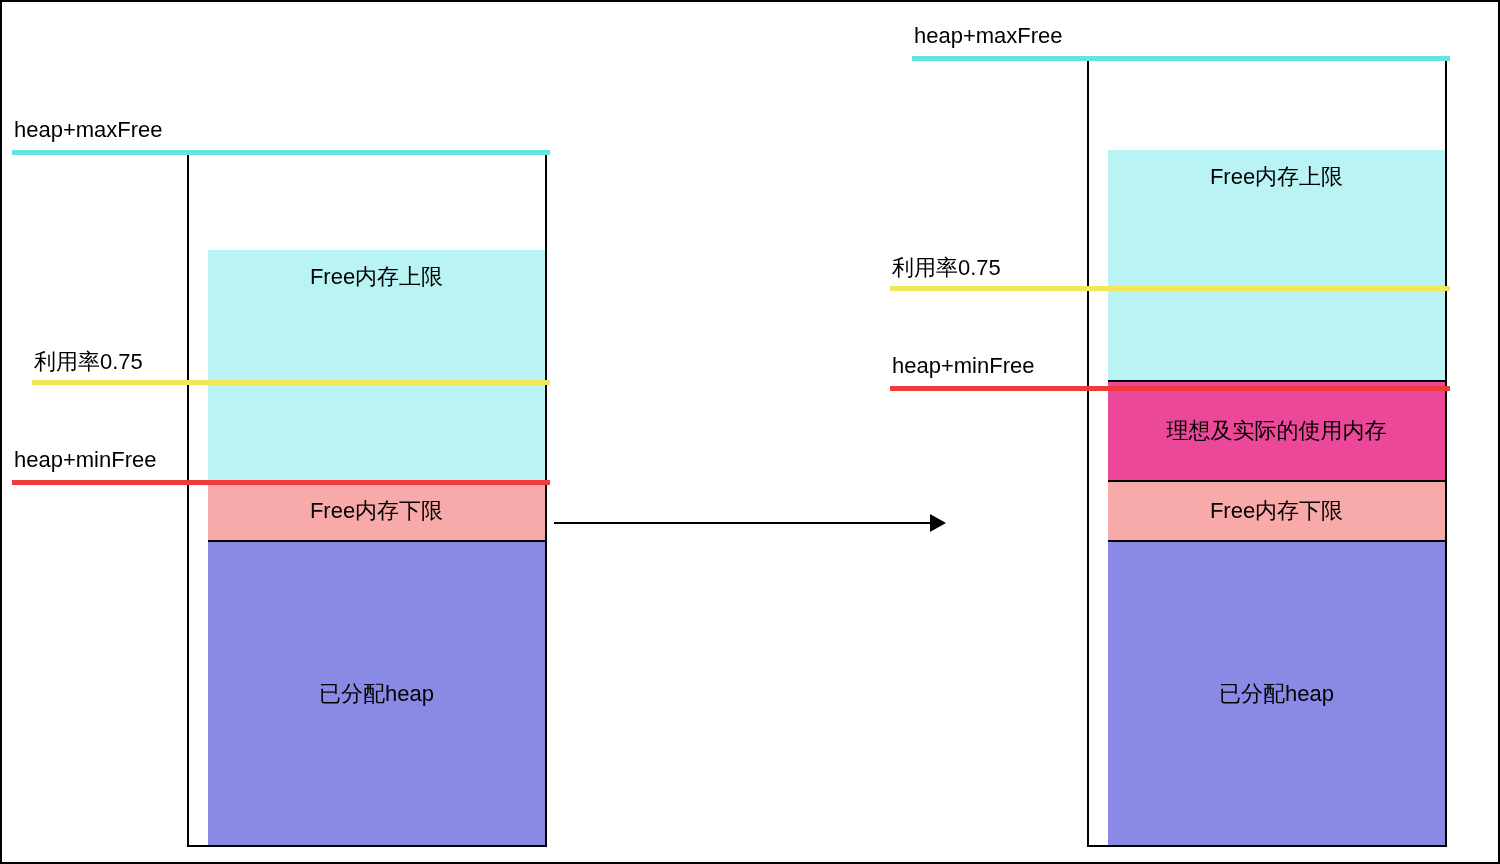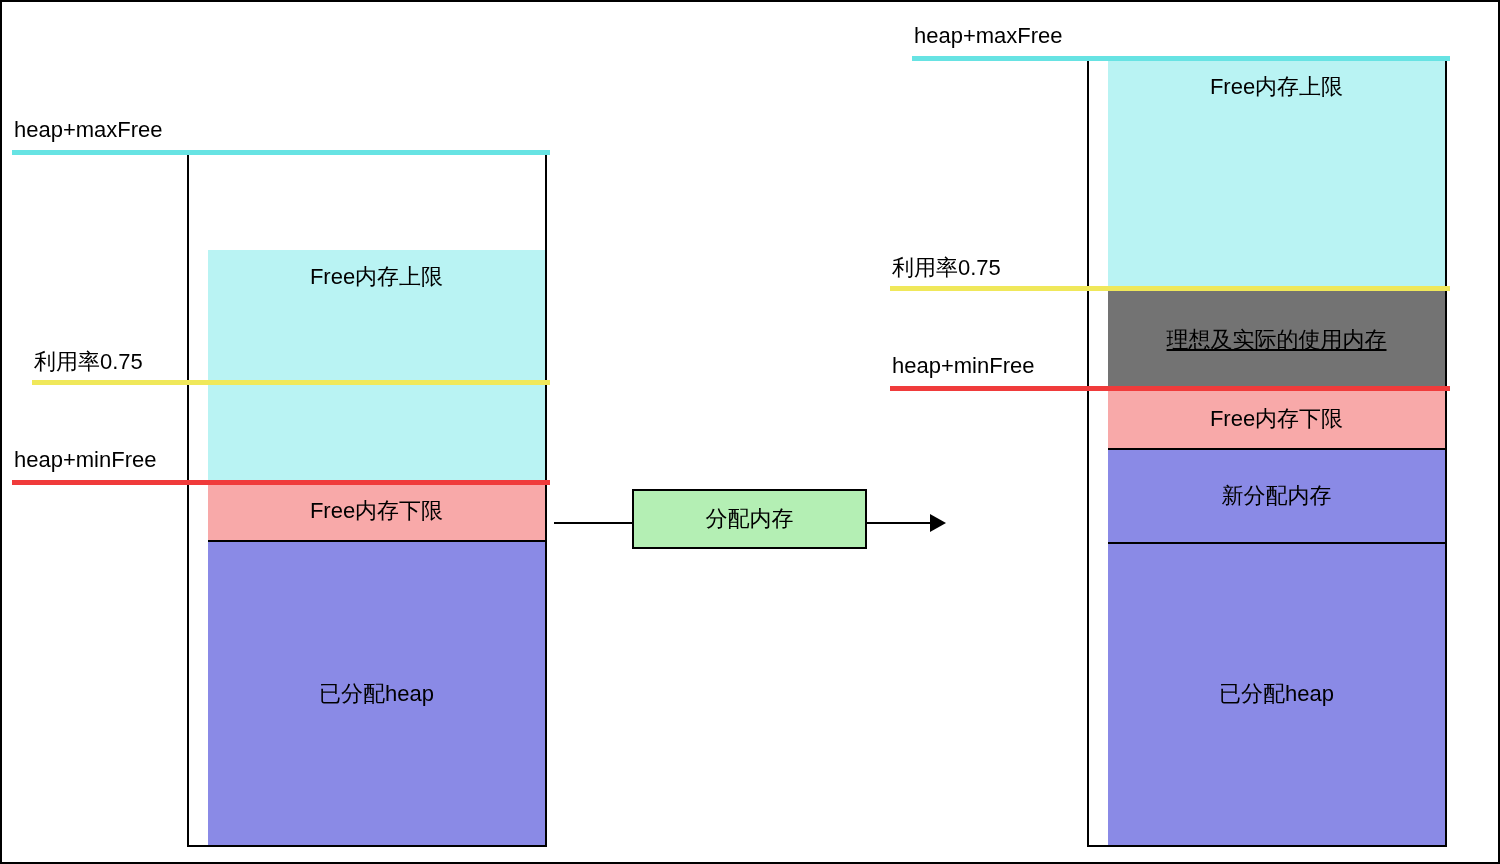--- a/index.html
+++ b/index.html
@@ -78,27 +78,25 @@
   <div class="line" style="left: 10px; top: 148px; width: 538px; background: rgb(103, 227, 227);"></div>
   <div class="label" style="left:12px; top:115px;">heap+maxFree</div>
 
   <div class="line" style="left: 30px; top: 378px; width: 518px; background: rgb(240, 232, 90);"></div>
   <div class="label" style="left:32px; top:345px;">利用率0.75</div>
 
   <div class="line" style="left: 10px; top: 478px; width: 538px; background: rgb(240, 59, 59);"></div>
   <div class="label" style="left:12px; top:445px;">heap+minFree</div>
 
   <div class="arrow" style="left:552px; top:520px; width:390px;"></div>
-  <div class="box" style="left: 630px; top: 487px; width: 235px; height: 60px; background: rgb(180, 239, 180);">分配内存</div>
 
   <div class="bar" style="left:1085px; top:56px; width:360px; height:789px;">
     <div class="seg" style="height: 305px; background: rgb(138, 138, 230);">已分配heap</div>
-    <div class="seg" style="height: 94px; background: rgb(138, 138, 230);">新分配内存</div>
     <div class="seg" style="height: 60px; background: rgb(248, 169, 169);">Free内存下限</div>
-    <div class="seg" style="height: 100px; background: #737373; text-decoration: underline;">理想及实际的使用内存</div>
+    <div class="seg" style="height: 100px; background: #ec4899;">理想及实际的使用内存</div>
     <div class="seg" style="height: 230px; align-items: flex-start; padding-top: 12px; background: rgb(185, 243, 243);">Free内存上限</div>
   </div>
 
   <div class="line" style="left: 910px; top: 54px; width: 538px; background: rgb(103, 227, 227);"></div>
   <div class="label" style="left:912px; top:21px;">heap+maxFree</div>
 
   <div class="line" style="left: 888px; top: 284px; width: 560px; background: rgb(240, 232, 90);"></div>
   <div class="label" style="left:890px; top:251px;">利用率0.75</div>
 
   <div class="line" style="left: 888px; top: 384px; width: 560px; background: rgb(240, 59, 59);"></div>

